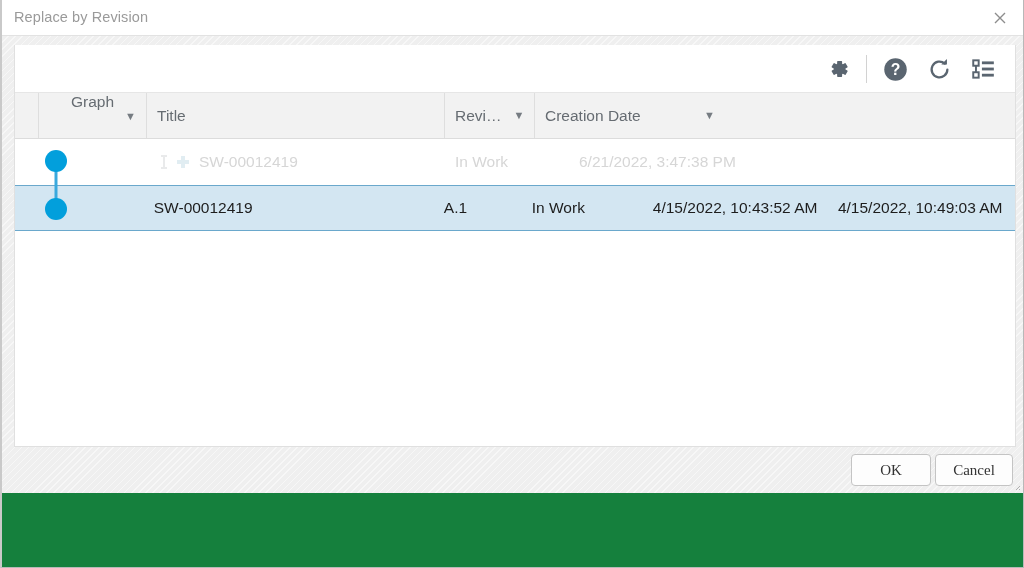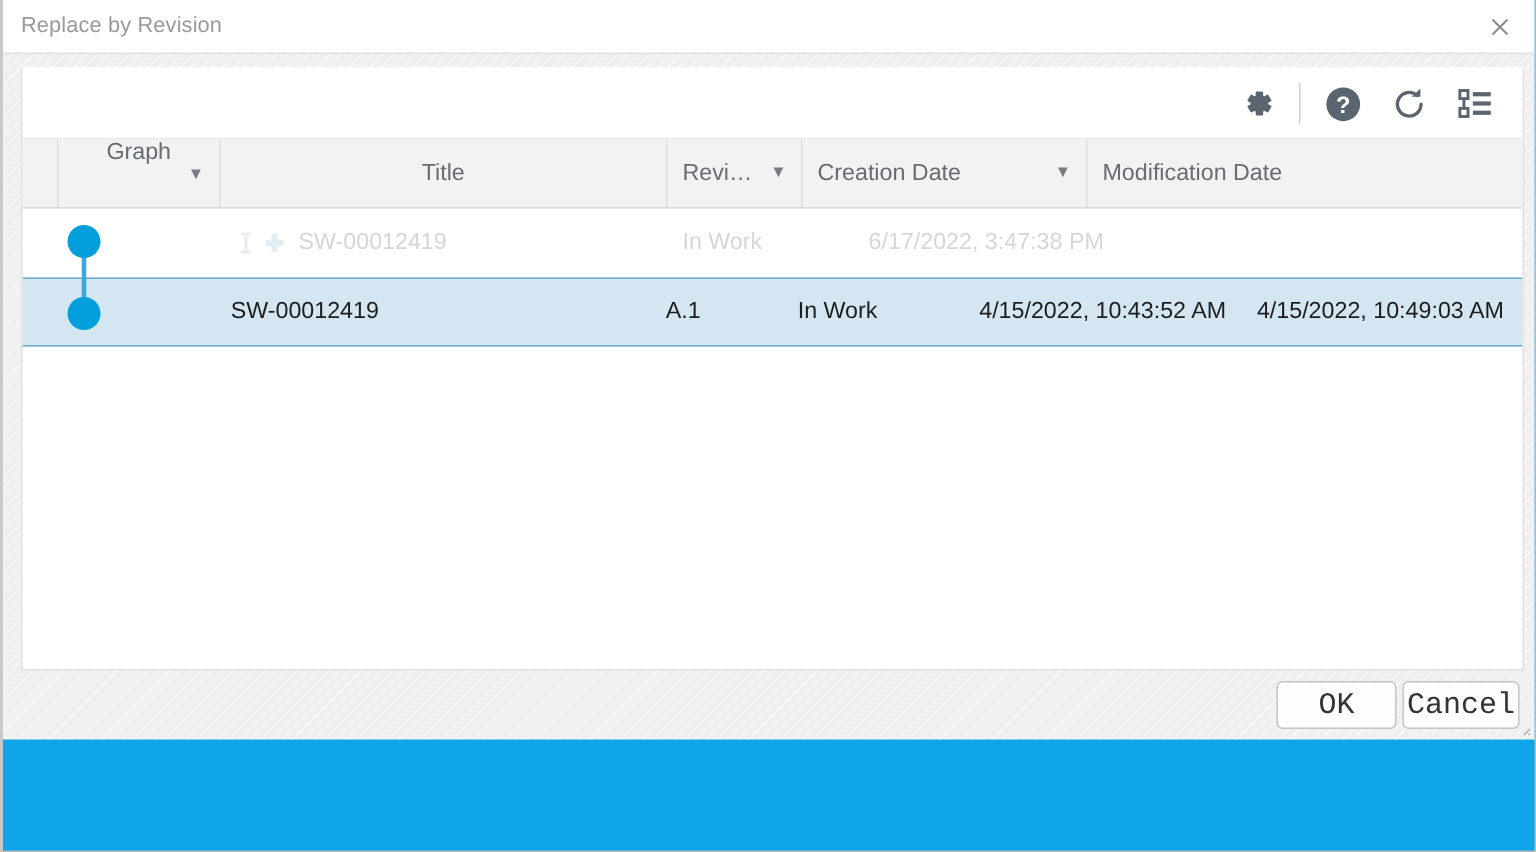--- a/index.html
+++ b/index.html
@@ -7,21 +7,21 @@
     margin: 0; padding: 0;
     width: 1024px; height: 568px;
     overflow: hidden;
     background: #ffffff;
     font-family: "Liberation Sans", sans-serif;
   }
 
   .window {
     position: relative;
     width: 1024px; height: 568px;
-    background: #0ea5e9;
+    background: #15803d;
     border-left: 2px solid #c9c9c9;
     border-right: 1px solid #b8b8b8;
     border-bottom: 1px solid #b8b8b8;
   }
 
   
   .titlebar {
     position: relative;
     height: 36px;
     background: #ffffff;
@@ -142,21 +142,21 @@
   .hcell .caret {
     margin-left: auto;
     padding-left: 12px;
     font-size: 11px;
     color: #767c82;
     line-height: 1;
   }
 
   
   .c-graph { width: 108px; flex-direction: column; }
-  .c-title { width: 298px; justify-content: center; }
+  .c-title { width: 298px; }
   .c-rev   { width: 90px; }
   .c-mat   { width: 124px; }
   .c-cdate { width: 190px; }
   .c-mdate { width: 192px; }
 
   .head-gutter { width: 24px; border-right: 1px solid #dedede; }
 
   
   .row {
     position: relative;
@@ -213,23 +213,23 @@
     height: 46px;
     margin-top: 0px;
   }
   .btn {
     position: absolute;
     top: 7px;
     height: 32px;
     background: #fdfdfd;
     border: 1px solid #c4c4c4;
     border-radius: 4px;
-    font-size: 20px;
+    font-size: 15px;
     color: #333333;
-    font-family: Liberation Mono, monospace;
+    font-family: Liberation Serif, serif;
     cursor: pointer;
     display: flex; align-items: center; justify-content: center;
   }
   .btn-ok { right: 82px; width: 80px; }
   .btn-cancel { right: 0px; width: 78px; }
 
   .resize-grip {
     position: absolute;
     right: 2px; bottom: 2px;
     width: 10px; height: 10px;
@@ -298,43 +298,40 @@
           <span class="lbl">Title</span>
         </div>
         <div class="hcell c-rev">
           <span class="lbl">Revi…</span>
           <span class="caret">▼</span>
         </div>
         <div class="hcell c-cdate">
           <span class="lbl">Creation Date</span>
           <span class="caret">▼</span>
         </div>
-        <div class="hcell c-mdate">
-          <span class="lbl">Modification Date</span>
-        </div>
       </div>
 
       <div class="row dim">
         <div class="gutter"></div>
         <div class="cell graph-cell"></div>
         <div class="cell title-cell">
           <span class="title-icons">
             <svg width="14" height="16" viewBox="0 0 14 16">
               <rect x="4" y="1" width="6" height="2" fill="#b9bdc0"></rect>
               <rect x="6" y="3" width="2" height="10" fill="#b9bdc0"></rect>
               <rect x="4" y="13" width="6" height="2" fill="#b9bdc0"></rect>
             </svg>
             <svg width="14" height="14" viewBox="0 0 14 14">
               <path fill="#9fc4d6" d="M5 1h4v4h4v4H9v4H5V9H1V5h4z"></path>
             </svg>
           </span>
           <span>SW-00012419</span>
         </div>
         <div class="cell mat-cell">In Work</div>
-        <div class="cell cdate-cell">6/17/2022, 3:47:38 PM</div>
+        <div class="cell cdate-cell">6/21/2022, 3:47:38 PM</div>
       </div>
 
       <div class="row sel">
         <div class="gutter"></div>
         <div class="cell graph-cell"></div>
         <div class="cell title-cell">
           <span>SW-00012419</span>
         </div>
         <div class="cell rev-cell">A.1</div>
         <div class="cell mat-cell">In Work</div>

